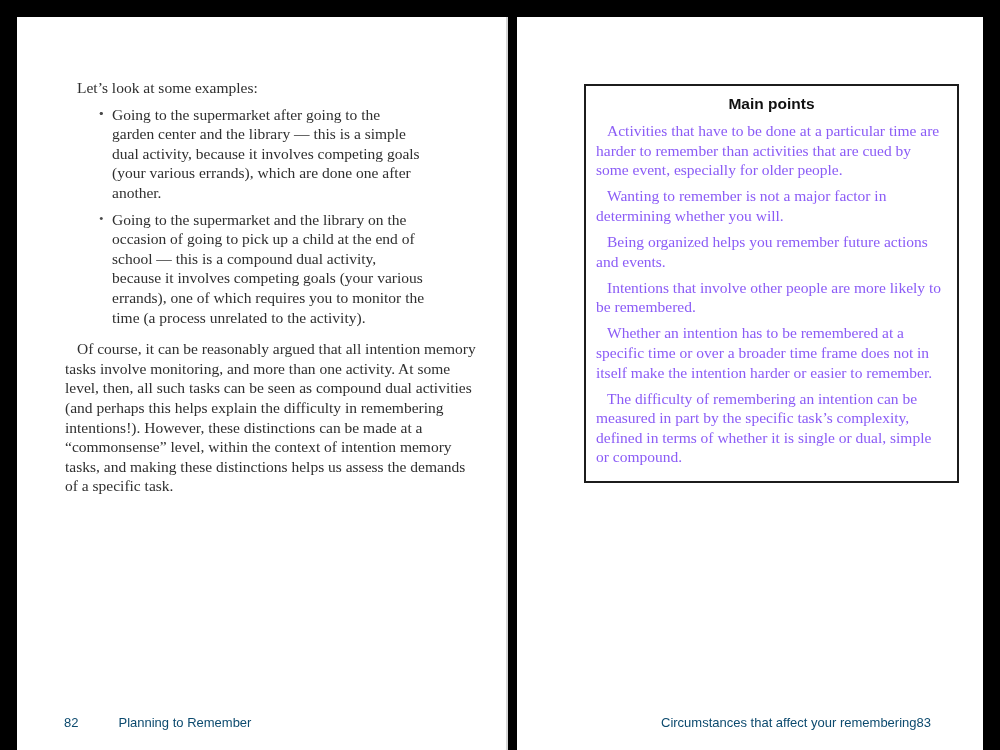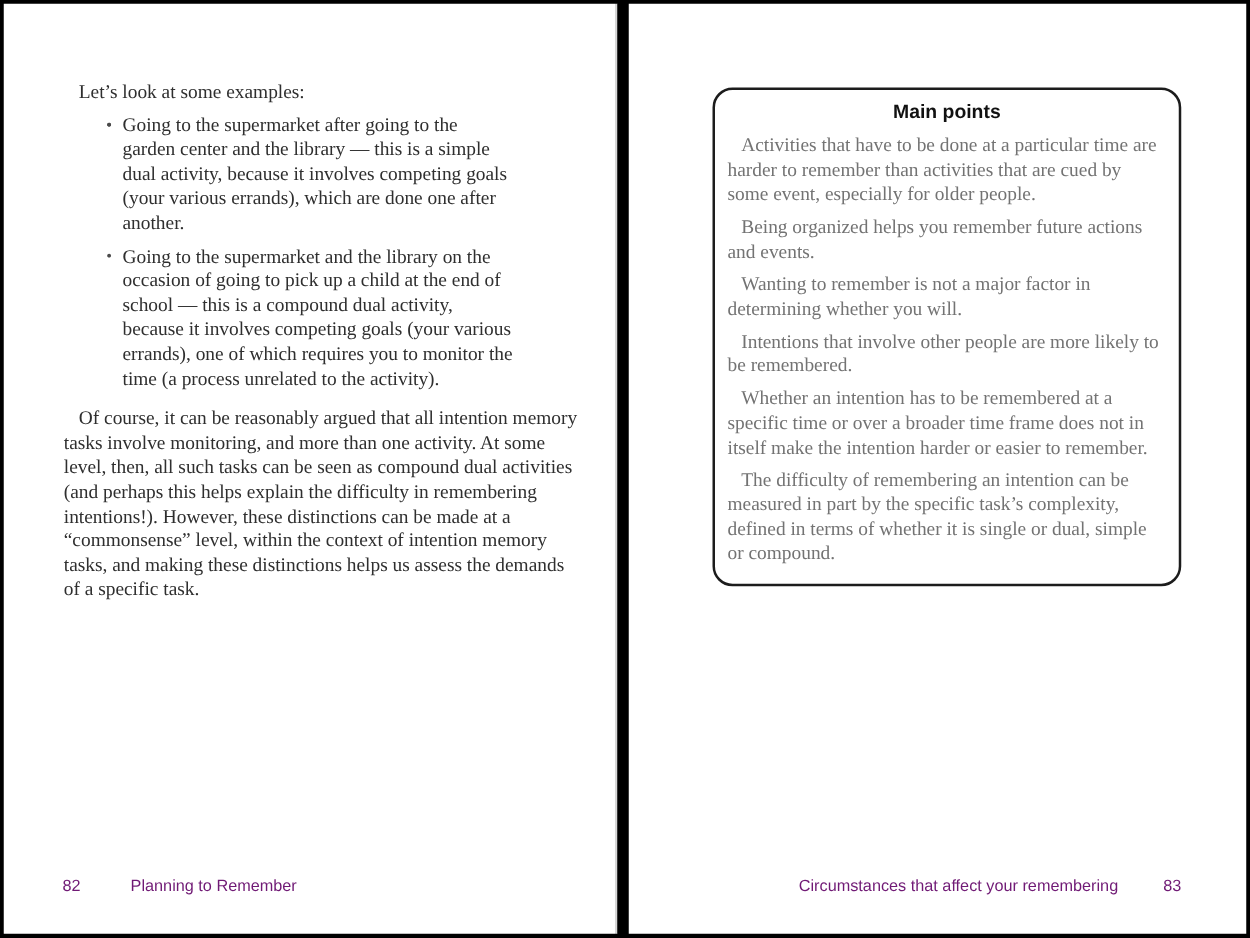--- a/index.html
+++ b/index.html
@@ -5,21 +5,21 @@
   html, body { margin: 0; padding: 0; }
   body {
     width: 1000px; height: 750px;
     background: #000;
     font-family: "Liberation Serif", "DejaVu Serif", serif;
     overflow: hidden;
   }
   .book {
     position: absolute; inset: 0;
     display: flex;
-    padding: 3px;
+    padding: 17px;
     box-sizing: border-box;
     background: #000;
   }
   .page {
     background: #ffffff;
     height: 744px;
     position: relative;
     flex: 0 0 auto;
   }
   .page-left  { width: 489px; }
@@ -62,53 +62,53 @@
     text-indent: 12px;
   }
 
   
   .main-points-box {
     position: absolute;
     top: 67px; left: 67px;
     width: 375px;
     box-sizing: border-box;
     border: 2px solid #1c1c1c;
-    border-radius: 16px;
+    border-radius: 0;
     padding: 6px 10px 14px 10px;
     background: #fff;
   }
   .main-points-title {
     font-family: "Liberation Sans", sans-serif;
     font-weight: bold;
     font-size: 15.5px;
     color: #111;
     text-align: center;
     margin: 3px 0 8px 0;
   }
   .main-points-box p {
     margin: 0 0 6.5px 0;
     text-indent: 11px;
-    color: #737373;
+    color: #8b5cf6;
     font-size: 15.5px;
     line-height: 19.6px;
   }
   .main-points-box p:last-child { margin-bottom: 0; }
 
   
   .footer {
     position: absolute;
     bottom: 31px;
     font-family: "Liberation Sans", sans-serif;
     font-size: 13px;
-    color: #701a75;
+    color: #0c4a6e;
     display: flex;
     align-items: baseline;
   }
   .footer-left  { left: 47px;  gap: 40px; }
-  .footer-right { right: 52px; gap: 36px; }
+  .footer-right { right: 52px; }
 </style>
 </head>
 <body>
 
 <div class="book">
 
   <div class="page page-left">
     <div class="left-content">
       <p class="intro">Let’s look at some examples:</p>
 
@@ -135,22 +135,22 @@
     </div>
   </div>
 
   <div class="page-edge"></div>
   <div class="gutter"></div>
 
   <div class="page page-right">
     <div class="main-points-box">
       <div class="main-points-title">Main points</div>
       <p>Activities that have to be done at a particular time are harder to remember than activities that are cued by some event, especially for older people.</p>
+      <p>Wanting to remember is not a major factor in determining whether you will.</p>
       <p>Being organized helps you remember future actions and events.</p>
-      <p>Wanting to remember is not a major factor in determining whether you will.</p>
       <p>Intentions that involve other people are more likely to be remembered.</p>
       <p>Whether an intention has to be remembered at a specific time or over a broader time frame does not in itself make the intention harder or easier to remember.</p>
       <p>The difficulty of remembering an intention can be measured in part by the specific task’s complexity, defined in terms of whether it is single or dual, simple or compound.</p>
     </div>
 
     <div class="footer footer-right">
       <span>Circumstances that affect your remembering</span>
       <span>83</span>
     </div>
   </div>

